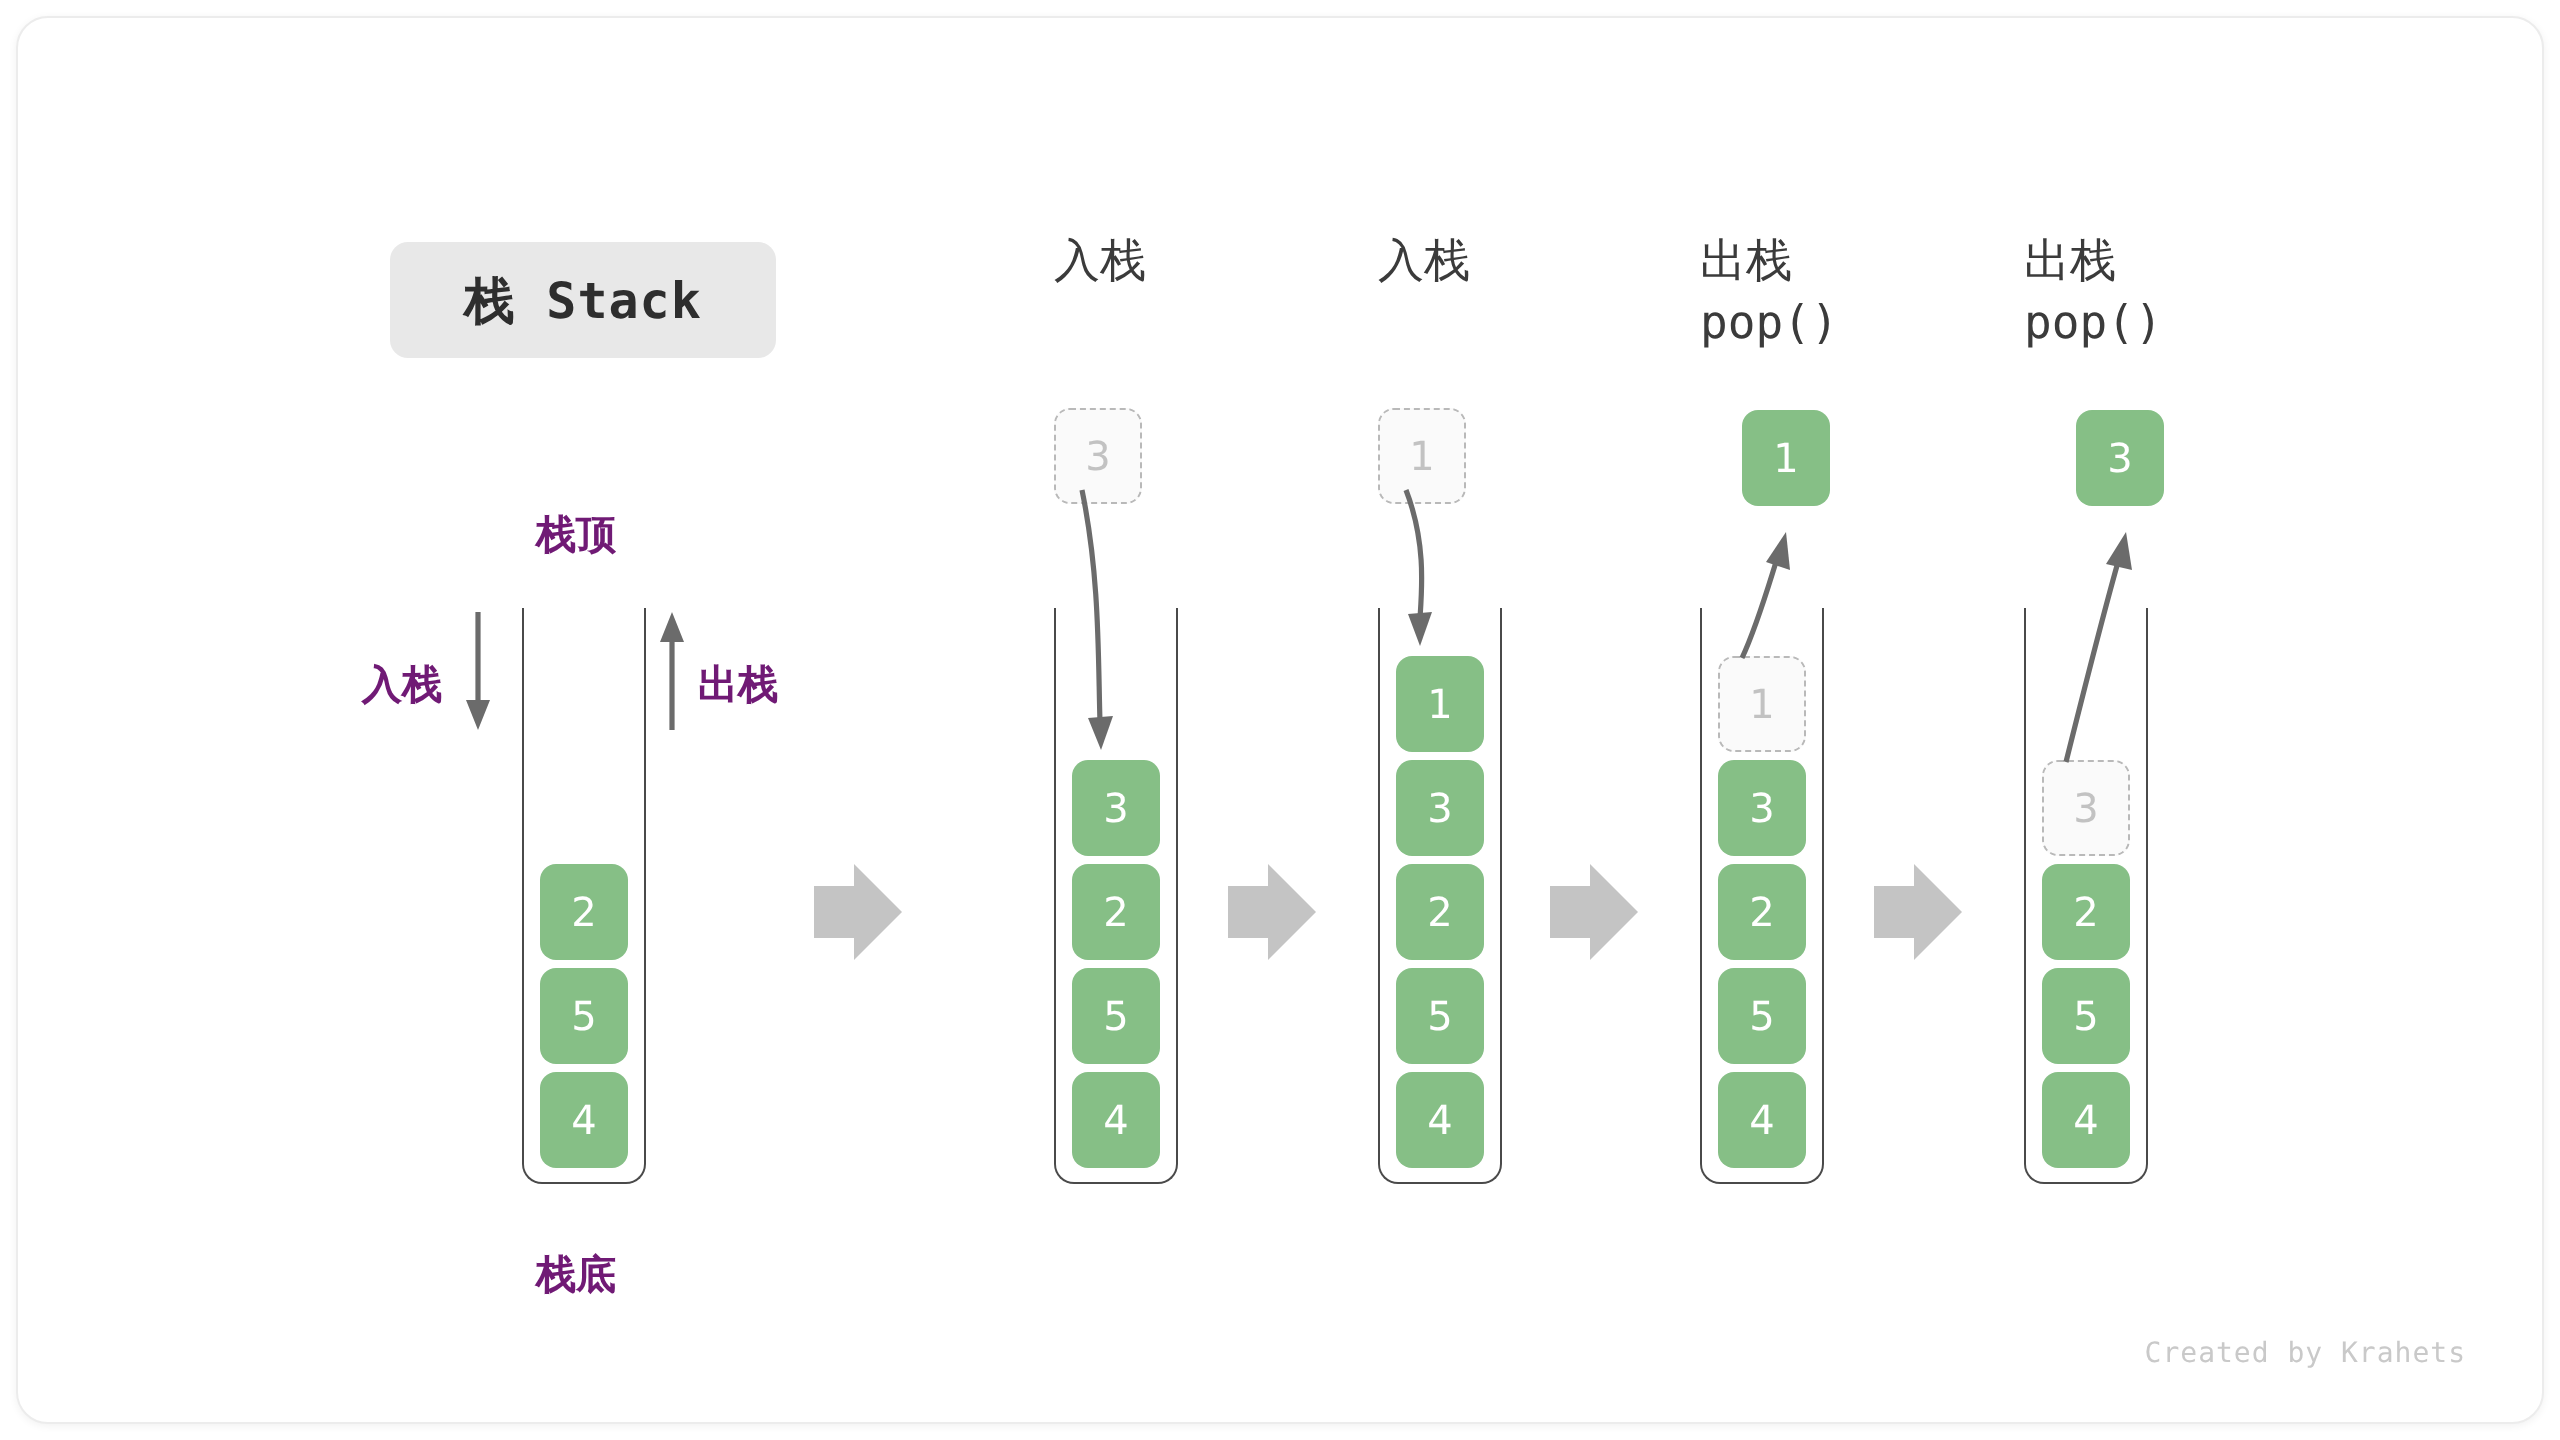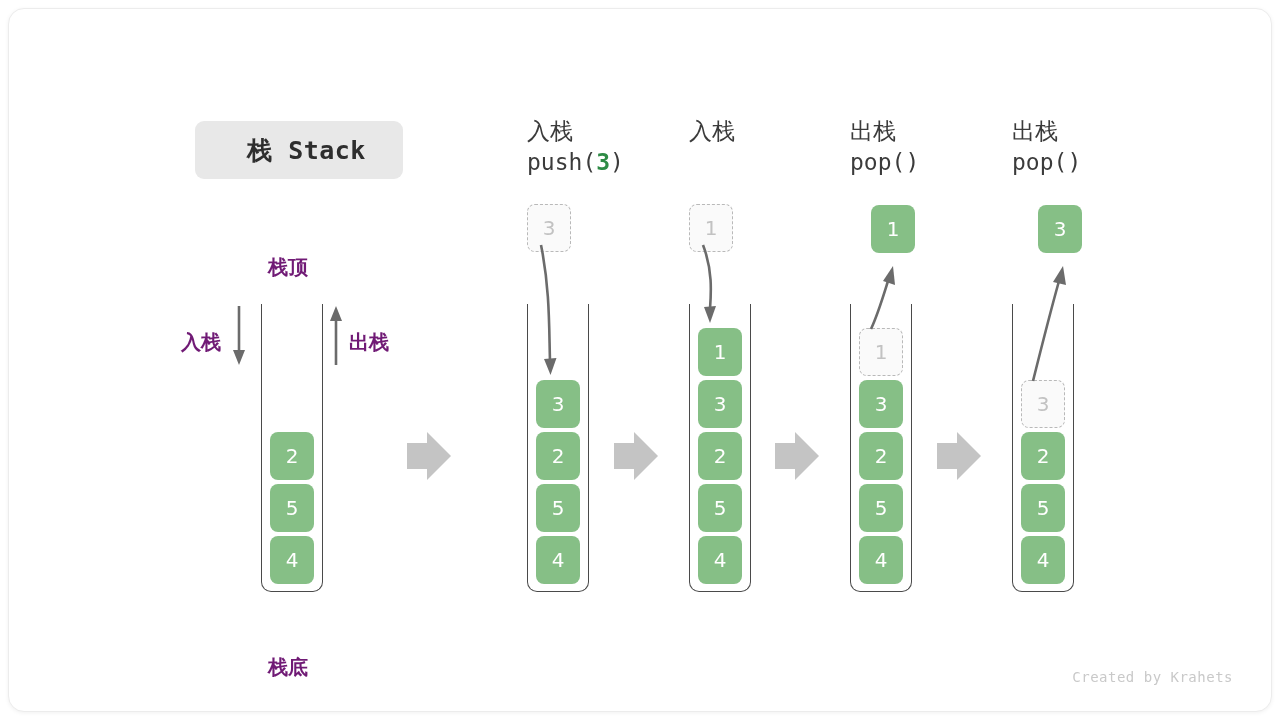--- a/index.html
+++ b/index.html
@@ -39,21 +39,20 @@
     background: #e8e8e8;
     border-radius: 9px;
     display: flex;
     align-items: center;
     justify-content: center;
     font-family: "DejaVu Sans Mono", "Liberation Mono", monospace;
     font-size: 25px;
     font-weight: bold;
     color: #2e2e2e;
     letter-spacing: 0.5px;
-    padding-left: 15px;
   }
 
   
   .cjk-label {
     font-family: "DejaVu Sans", "Liberation Sans", sans-serif;
     font-weight: bold;
     font-size: 20px;
     color: #701a75;
     white-space: nowrap;
   }
@@ -139,32 +138,31 @@
   }
 </style>
 </head>
 <body>
 
 <div id="card">
 
   <div class="abs" id="title-chip">栈 Stack</div>
 
   <div class="abs cjk-label" style="left:259px; top:245px;">栈顶</div>
-  <div class="abs cjk-label" style="left:259px; top:645px;">栈底</div>
+  <div class="abs cjk-label" style="left:259px; top:615px;">栈底</div>
   <div class="abs cjk-label" style="left:172px; top:320px;">入栈</div>
   <div class="abs cjk-label" style="left:340px; top:320px;">出栈</div>
 
   <div class="abs stack-tube" style="left:252px; top:295px;"></div>
   <div class="abs el solid" style="left:261px; top:423px;">2</div>
   <div class="abs el solid" style="left:261px; top:475px;">5</div>
   <div class="abs el solid" style="left:261px; top:527px;">4</div>
 
   <div class="abs col-head" style="left:518px; top:107px;">
     <div class="cn">入栈</div>
-    <div class="code"><span>push(</span><span class="arg">3</span><span>)</span></div>
   </div>
   <div class="abs el ghost" style="left:518px; top:195px;">3</div>
   <div class="abs stack-tube" style="left:518px; top:295px;"></div>
   <div class="abs el solid" style="left:527px; top:371px;">3</div>
   <div class="abs el solid" style="left:527px; top:423px;">2</div>
   <div class="abs el solid" style="left:527px; top:475px;">5</div>
   <div class="abs el solid" style="left:527px; top:527px;">4</div>
 
   <div class="abs col-head" style="left:680px; top:107px;">
     <div class="cn">入栈</div>

